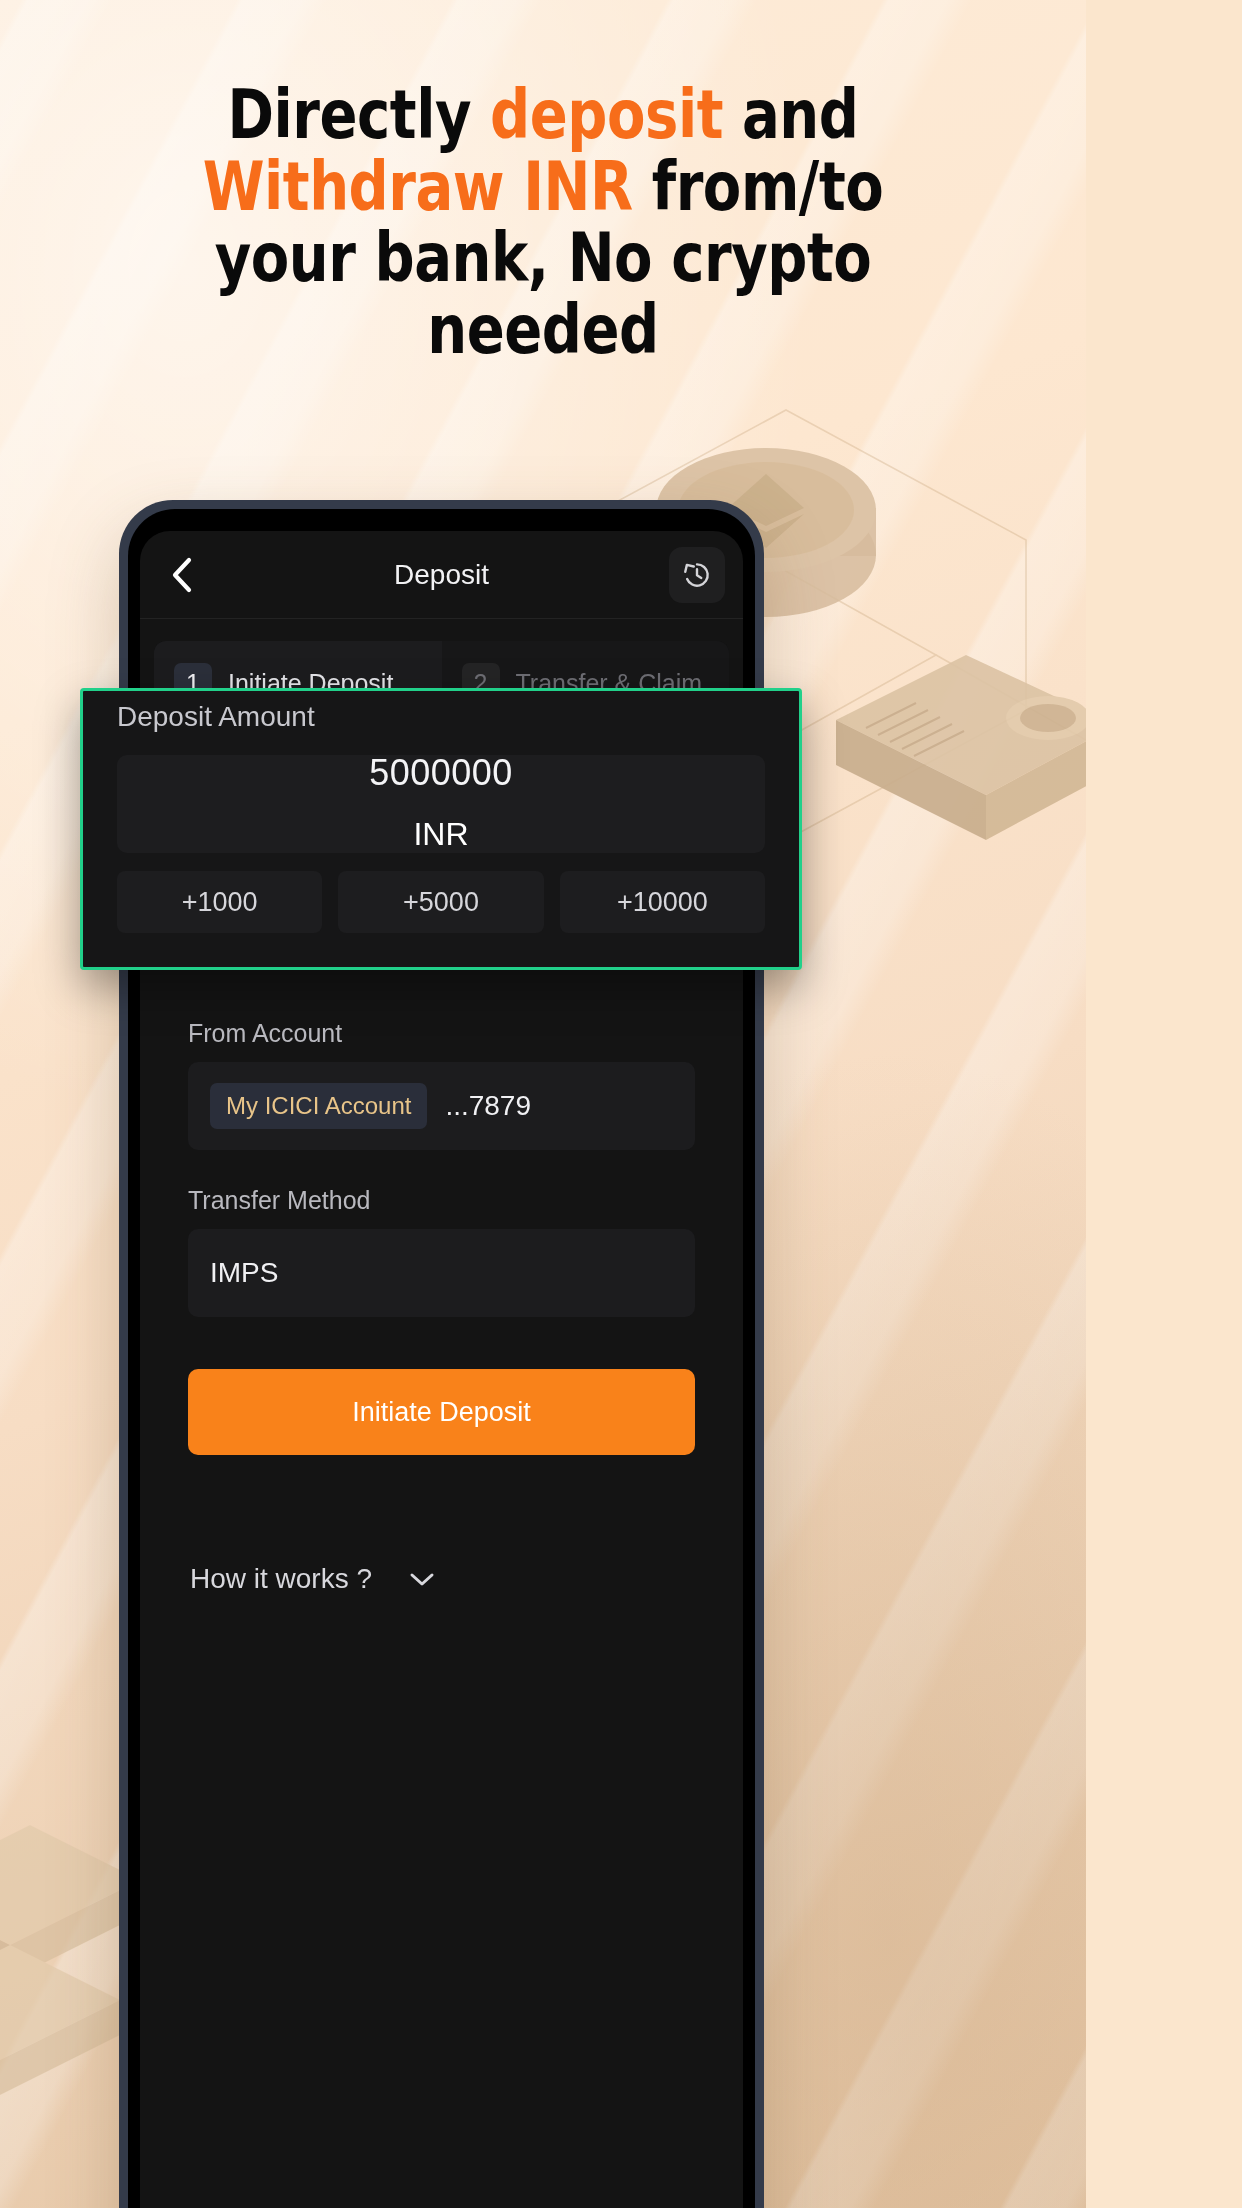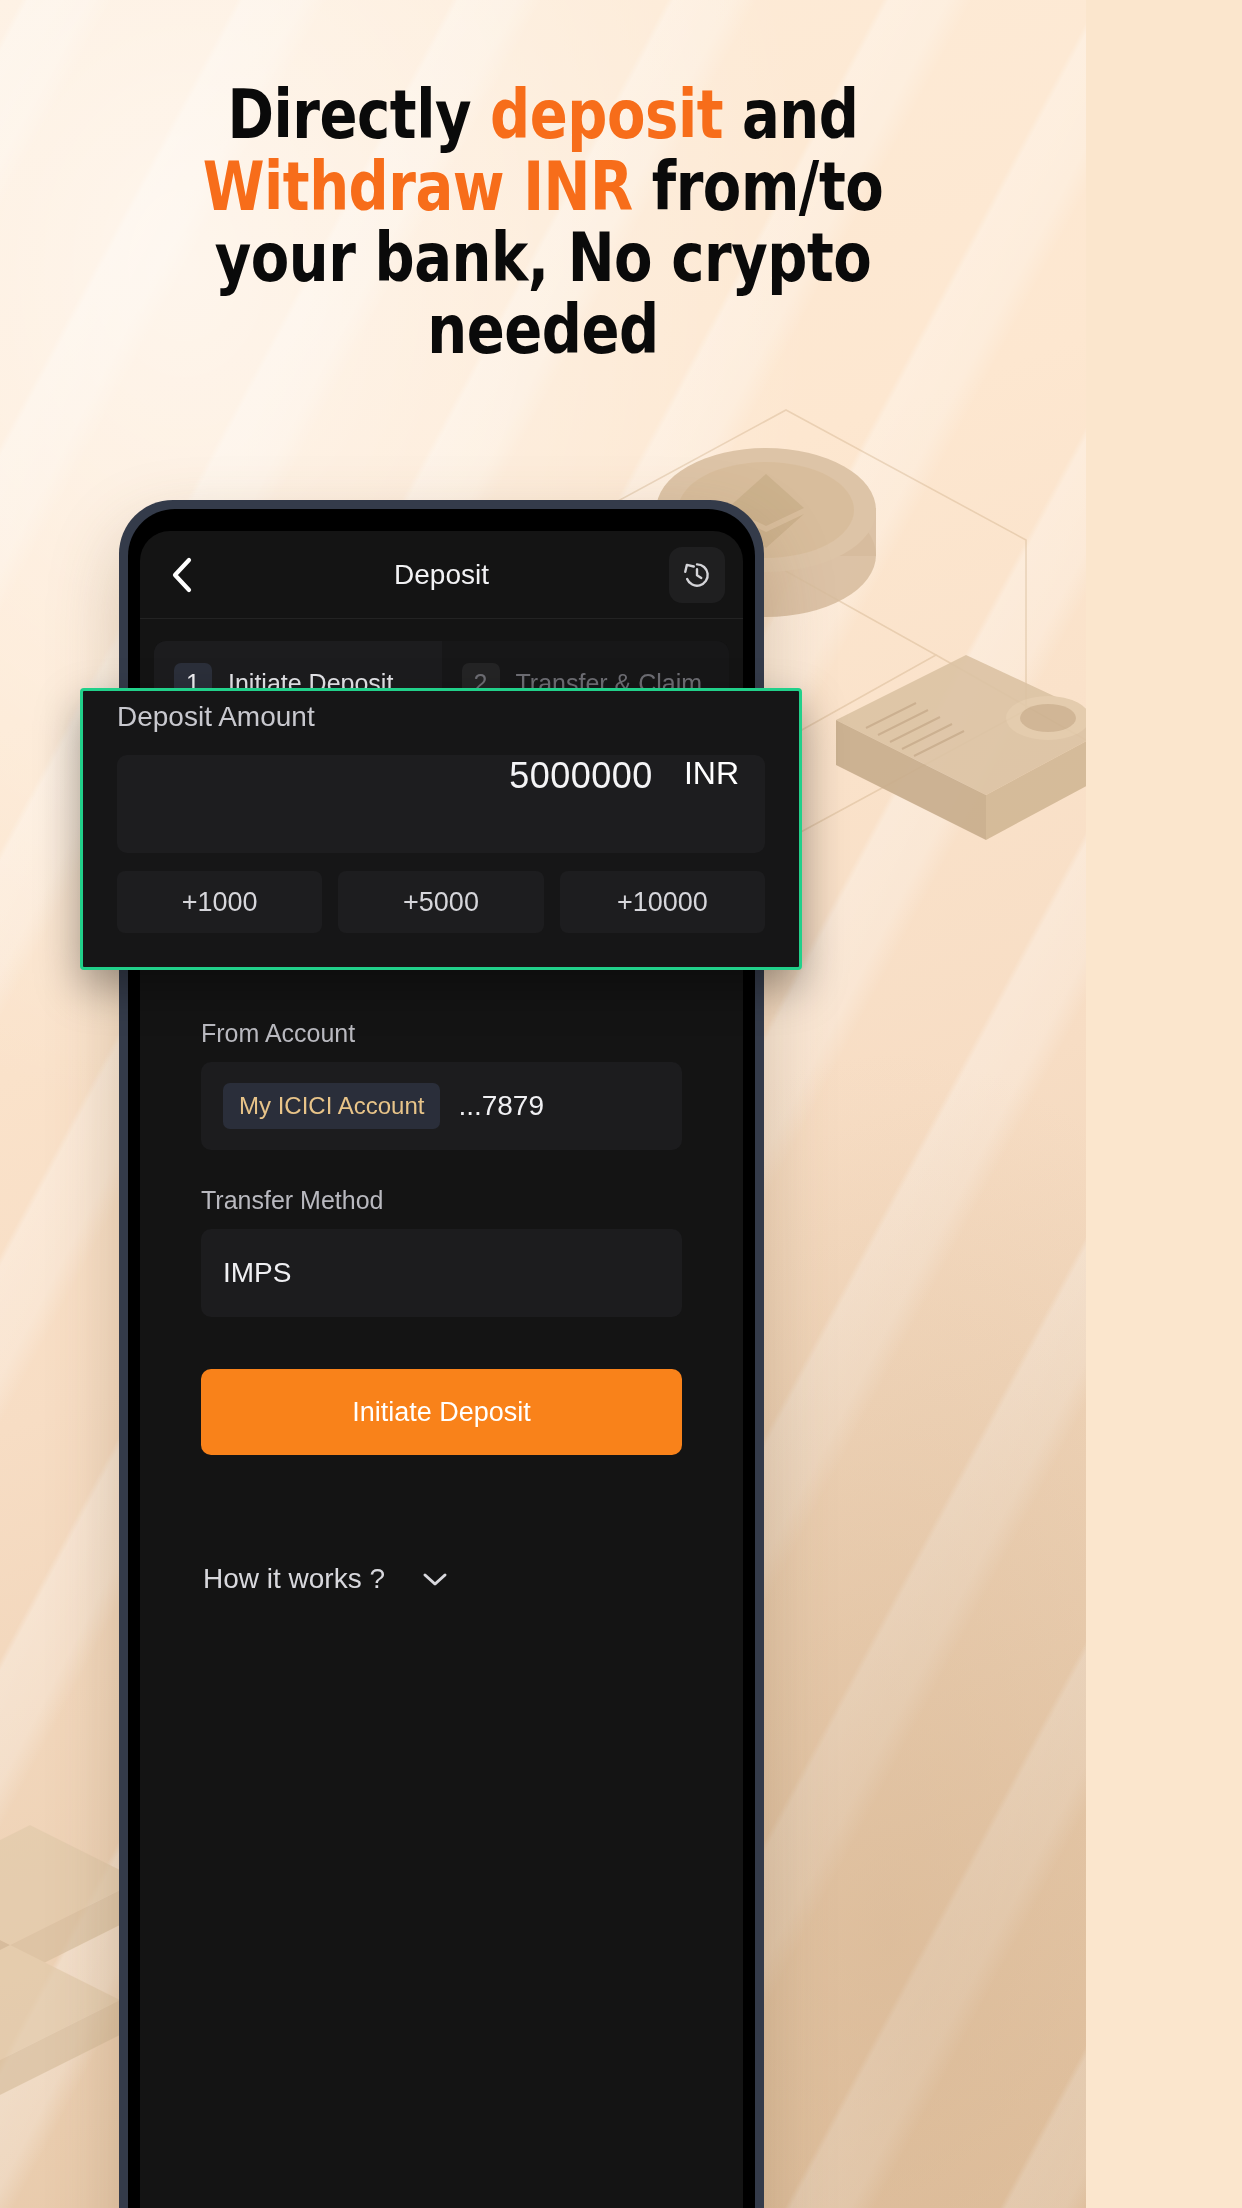--- a/index.html
+++ b/index.html
@@ -162,21 +162,21 @@
     background: #2b2f3a;
     display: flex; align-items: center; justify-content: center;
     font-size: 25px;
     color: #f1f1f3;
   }
   .step.inactive .step-num { background: #242425; color: #6e6e74; }
   .step-label { font-size: 25px; color: #e6e6ea; }
   .step.inactive .step-label { color: #6e6e74; }
 
   
-  #app-body { padding: 0 27px; }
+  #app-body { padding: 0 14px; }
 
   .field-label {
     font-size: 25px;
     color: #b9b9bf;
     margin: 36px 0 14px 34px;
   }
   .field-box {
     margin: 0 34px;
     background: #1c1c1e;
     border-radius: 10px;
@@ -240,24 +240,26 @@
   #amount-label {
     font-size: 28px;
     color: #c8c8ce;
     margin-bottom: 22px;
   }
   #amount-input {
     background: #1d1d1f;
     border-radius: 10px;
     height: 98px;
     display: flex;
+    align-items: center;
     justify-content: flex-end;
-    gap: 31px;
+    gap: 22px;
     padding: 0 26px;
     cursor: text;
+    flex-direction: column;
   }
   #amount-value { font-size: 36px; color: #f4f4f6; letter-spacing: .5px; }
   #amount-currency { font-size: 32px; color: #ffffff; }
   #quick-row {
     display: flex;
     gap: 16px;
     margin-top: 18px;
   }
   .quick-btn {
     flex: 1;

